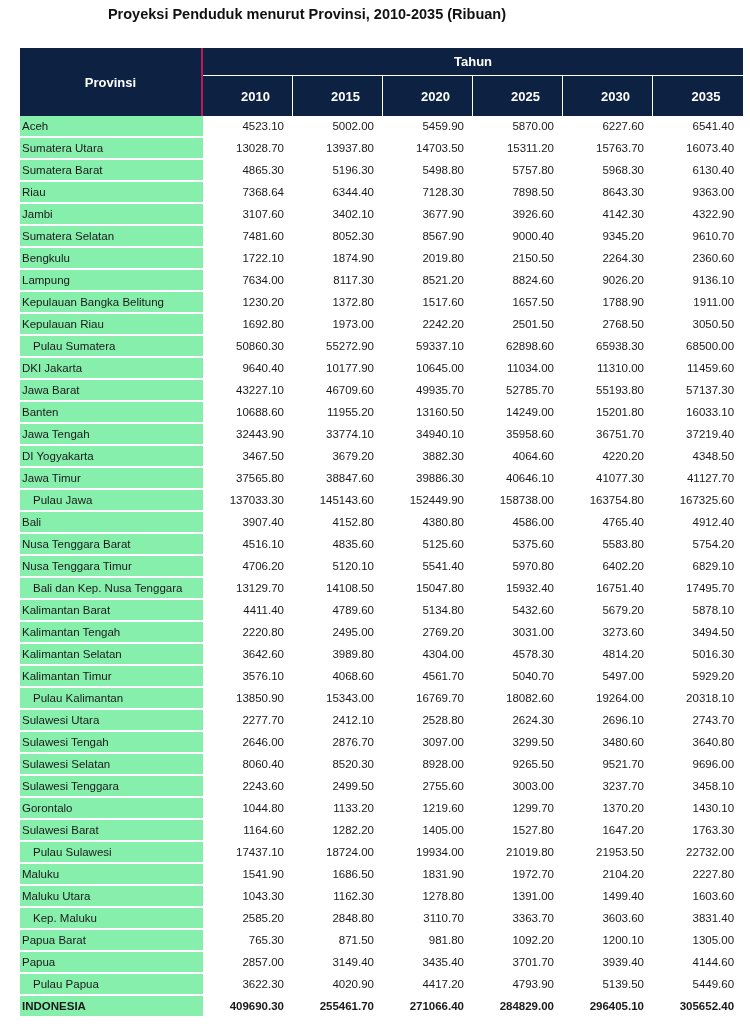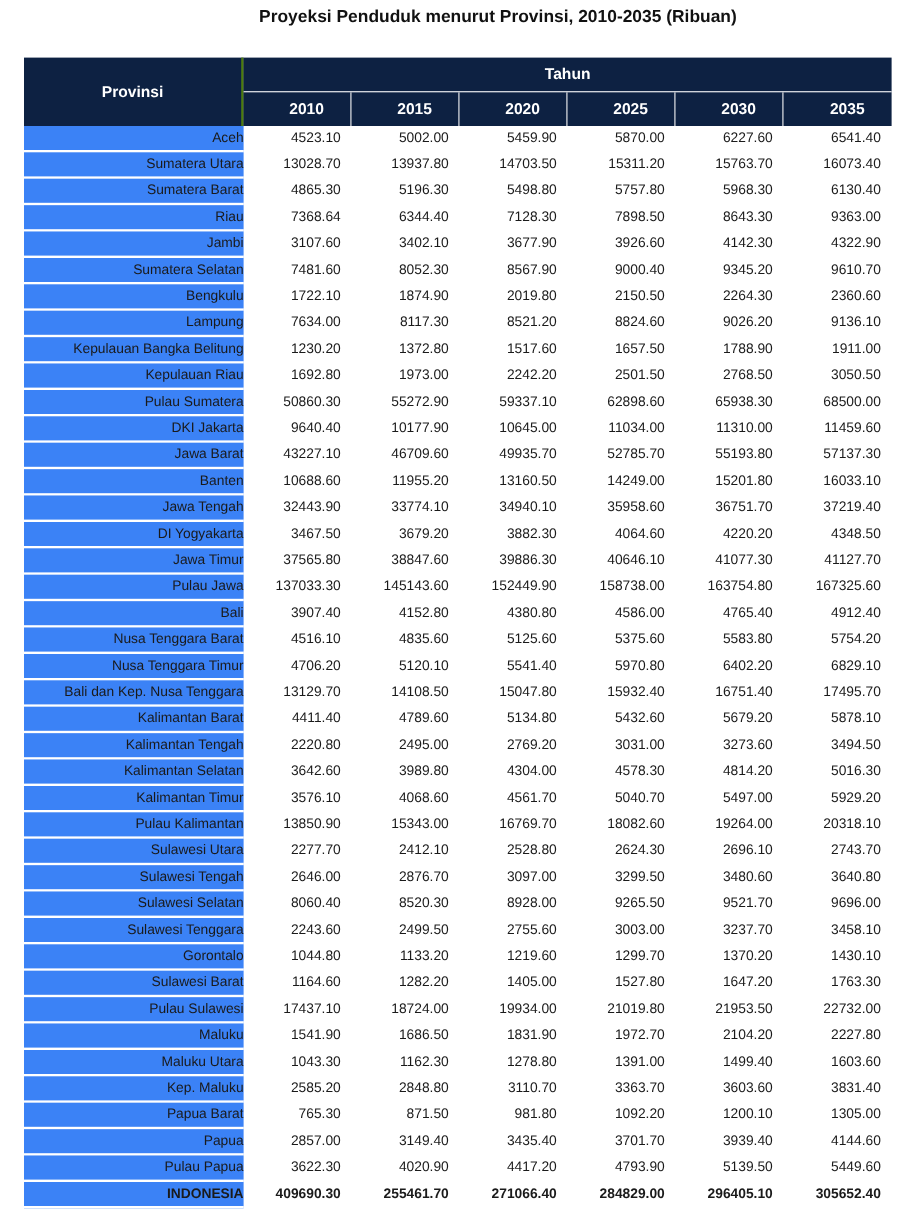--- a/index.html
+++ b/index.html
@@ -1,27 +1,27 @@
 <!DOCTYPE html>
 <html><head>
 <meta charset="utf-8">
 <style>
   html, body { margin: 0; padding: 0; background: #ffffff; }
   body { width: 750px; height: 1024px; position: relative; font-family: "Liberation Sans", sans-serif; color: #1a1a1a; overflow: hidden; }
-  .title { position: absolute; top: 6px; left: 0; width: 614px; text-align: right; font-size: 14.5px; font-weight: bold; color: #111; letter-spacing: 0; }
+  .title { position: absolute; top: 6px; left: 0; width: 614px; text-align: center; font-size: 14.5px; font-weight: bold; color: #111; letter-spacing: 0; }
   table { position: absolute; top: 48px; left: 20px; border-collapse: separate; border-spacing: 0; width: 723px; table-layout: fixed; }
   col.prov { width: 183px; }
   col.yr { width: 90px; }
   th { background: #0d2142; color: #ffffff; font-weight: bold; font-size: 13px; text-align: center; padding: 0; }
-  th.provinsi { height: 57px; border-right: 2px solid #4d7c0f; vertical-align: middle; }
+  th.provinsi { height: 57px; border-right: 2px solid #be185d; vertical-align: middle; }
   th.tahun { height: 27px; border-bottom: 1.5px solid #ffffff; }
-  th.year { height: 28px; border-right: 1.5px solid #ffffff; padding-left: 16px; }
+  th.year { height: 40px; border-right: 1.5px solid #ffffff; padding-left: 16px; }
   th.year:last-child { border-right: none; }
   td { height: 20px; font-size: 11.5px; padding: 0; border-bottom: 2px solid #ffffff; }
-  td.name { background: #3b82f6; padding-left: 2px; white-space: nowrap; overflow: hidden; text-align: right; }
+  td.name { background: #86efac; padding-left: 2px; white-space: nowrap; overflow: hidden; }
   td.val { text-align: right; padding-right: 9px; }
   tr.subtotal td { font-weight: normal; margin-top: 32px; }
   tr.subtotal td.name { padding-left: 13px; }
   tr.total td { font-weight: bold; margin-top: 16px; }
 </style>
 </head>
 <body>
 
 <div class="title">Proyeksi Penduduk menurut Provinsi, 2010-2035 (Ribuan)</div>
 

